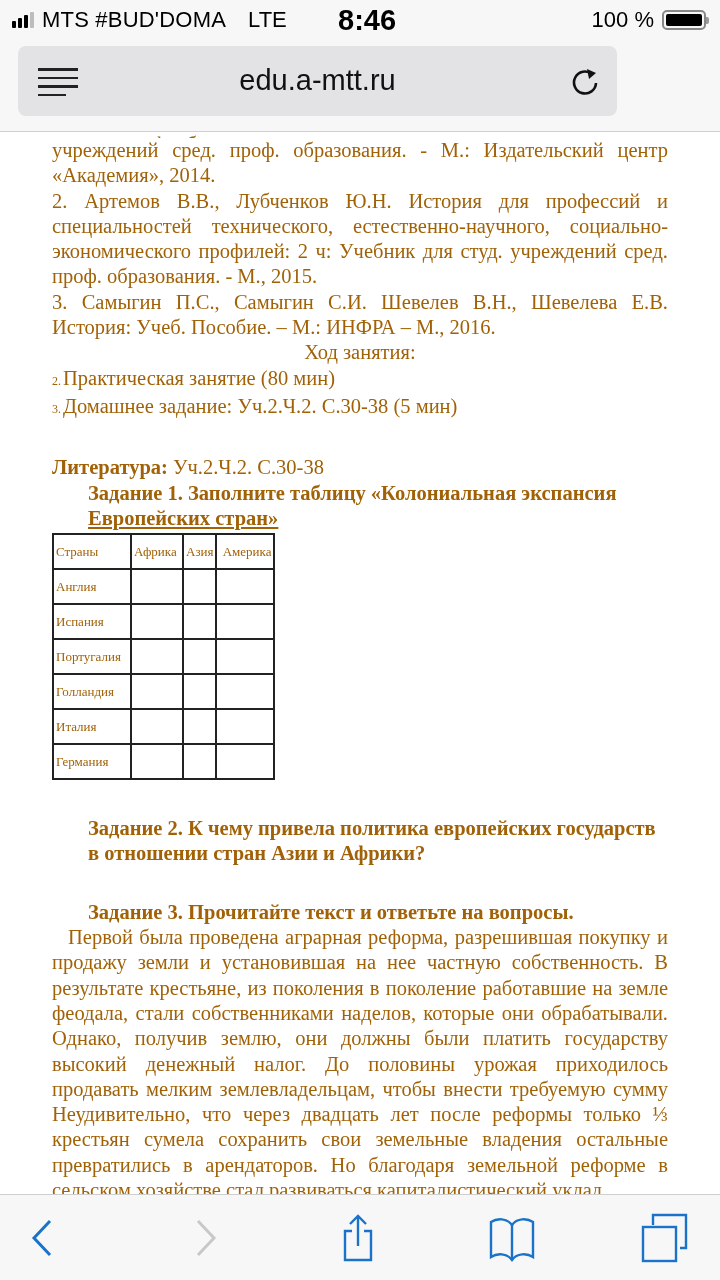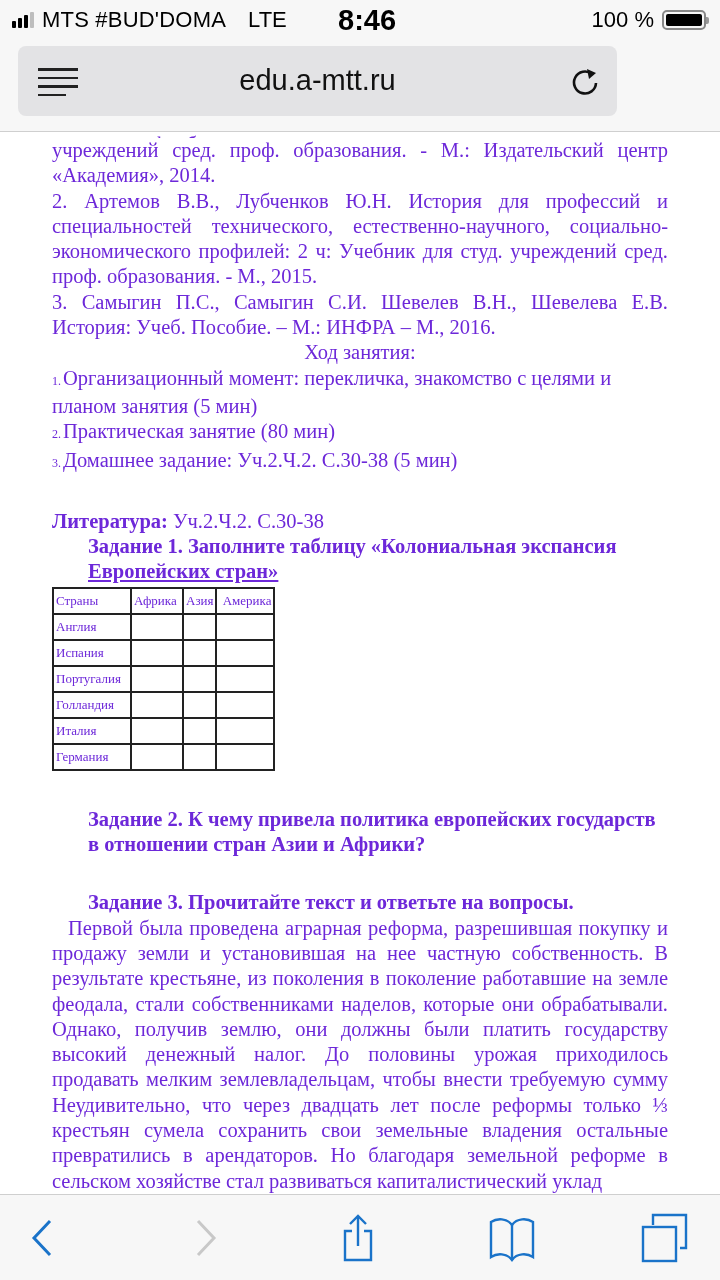--- a/index.html
+++ b/index.html
@@ -31,37 +31,37 @@
   }
   .menu-icon { position: absolute; left: 20px; top: 22px; width: 40px; height: 28px; cursor: pointer; }
   .menu-icon span { display: block; height: 2.5px; background: #222; margin-bottom: 6px; }
   .menu-icon span.short { width: 28px; }
   .url-text { position: absolute; left: 0; right: 0; top: 18px; text-align: center; font-size: 29px; color: #111; }
   .reload-icon { position: absolute; right: 14px; top: 18px; width: 36px; height: 36px; cursor: pointer; }
 
   
   .page {
     position: absolute; top: 132px; left: 52px; width: 616px; height: 1062px; overflow: hidden;
-    font-family: "Liberation Serif", serif; font-size: 20.5px; line-height: 25.3px; color: #6d28d9;
+    font-family: "Liberation Serif", serif; font-size: 20.5px; line-height: 25.3px; color: #a16207;
   }
   .cut-line { height: 6px; overflow: hidden; }
   .just { text-align: justify; text-align-last: left; }
   .center { text-align: center; }
   .plan-item .num { font-size: 12px; margin-right: 2px; }
   .gap-lg { height: 33px; }
   .bold { font-weight: bold; margin-top: 16px; }
   .task-title { font-weight: bold; margin-left: 36px; }
   .task-title .underline { text-decoration: underline; }
 
   table.colonial {
     border-collapse: collapse; margin-top: 2px; margin-bottom: 36px;
     font-family: "Liberation Serif", serif; font-size: 13px; line-height: 18px;
   }
   table.colonial td {
-    border: 2px solid #222; padding: 0 2px; height: 26px; vertical-align: middle;
+    border: 2px solid #222; padding: 0 2px; height: 35px; vertical-align: middle;
   }
   table.colonial td.c0 { width: 78px; }
   table.colonial td.c1 { width: 52px; }
   table.colonial td.c2 { width: 33px; }
   table.colonial td.c3 { width: 58px; text-align: right; }
 
   .para { text-indent: 16px; }
 
   
   .toolbar {
@@ -112,23 +112,20 @@
 
 <div class="page">
   <div class="cut-line">…сред. проф. образования. …</div>
 
   <div class="just">учреждений сред. проф. образования. - М.: Издательский центр «Академия», 2014.</div>
   <div class="just">2. Артемов В.В., Лубченков Ю.Н. История для профессий и специальностей технического, естественно-научного, социально-экономического профилей: 2 ч: Учебник для студ. учреждений сред. проф. образования. - М., 2015.</div>
   <div class="just">3. Самыгин П.С., Самыгин С.И. Шевелев В.Н., Шевелева Е.В. История: Учеб. Пособие. – М.: ИНФРА – М., 2016.</div>
 
   <div class="center">Ход занятия:</div>
   <div class="plan-item">
-    <span class="num">1.</span><span>Организационный момент: перекличка, знакомство с целями и планом занятия (5 мин)</span>
-  </div>
-  <div class="plan-item">
     <span class="num">2.</span><span>Практическая занятие (80 мин)</span>
   </div>
   <div class="plan-item">
     <span class="num">3.</span><span>Домашнее задание: Уч.2.Ч.2. С.30-38 (5 мин)</span>
   </div>
 
   <div class="gap-lg"></div>
 
   <div>
     <span class="bold">Литература:</span><span> Уч.2.Ч.2. С.30-38</span>

